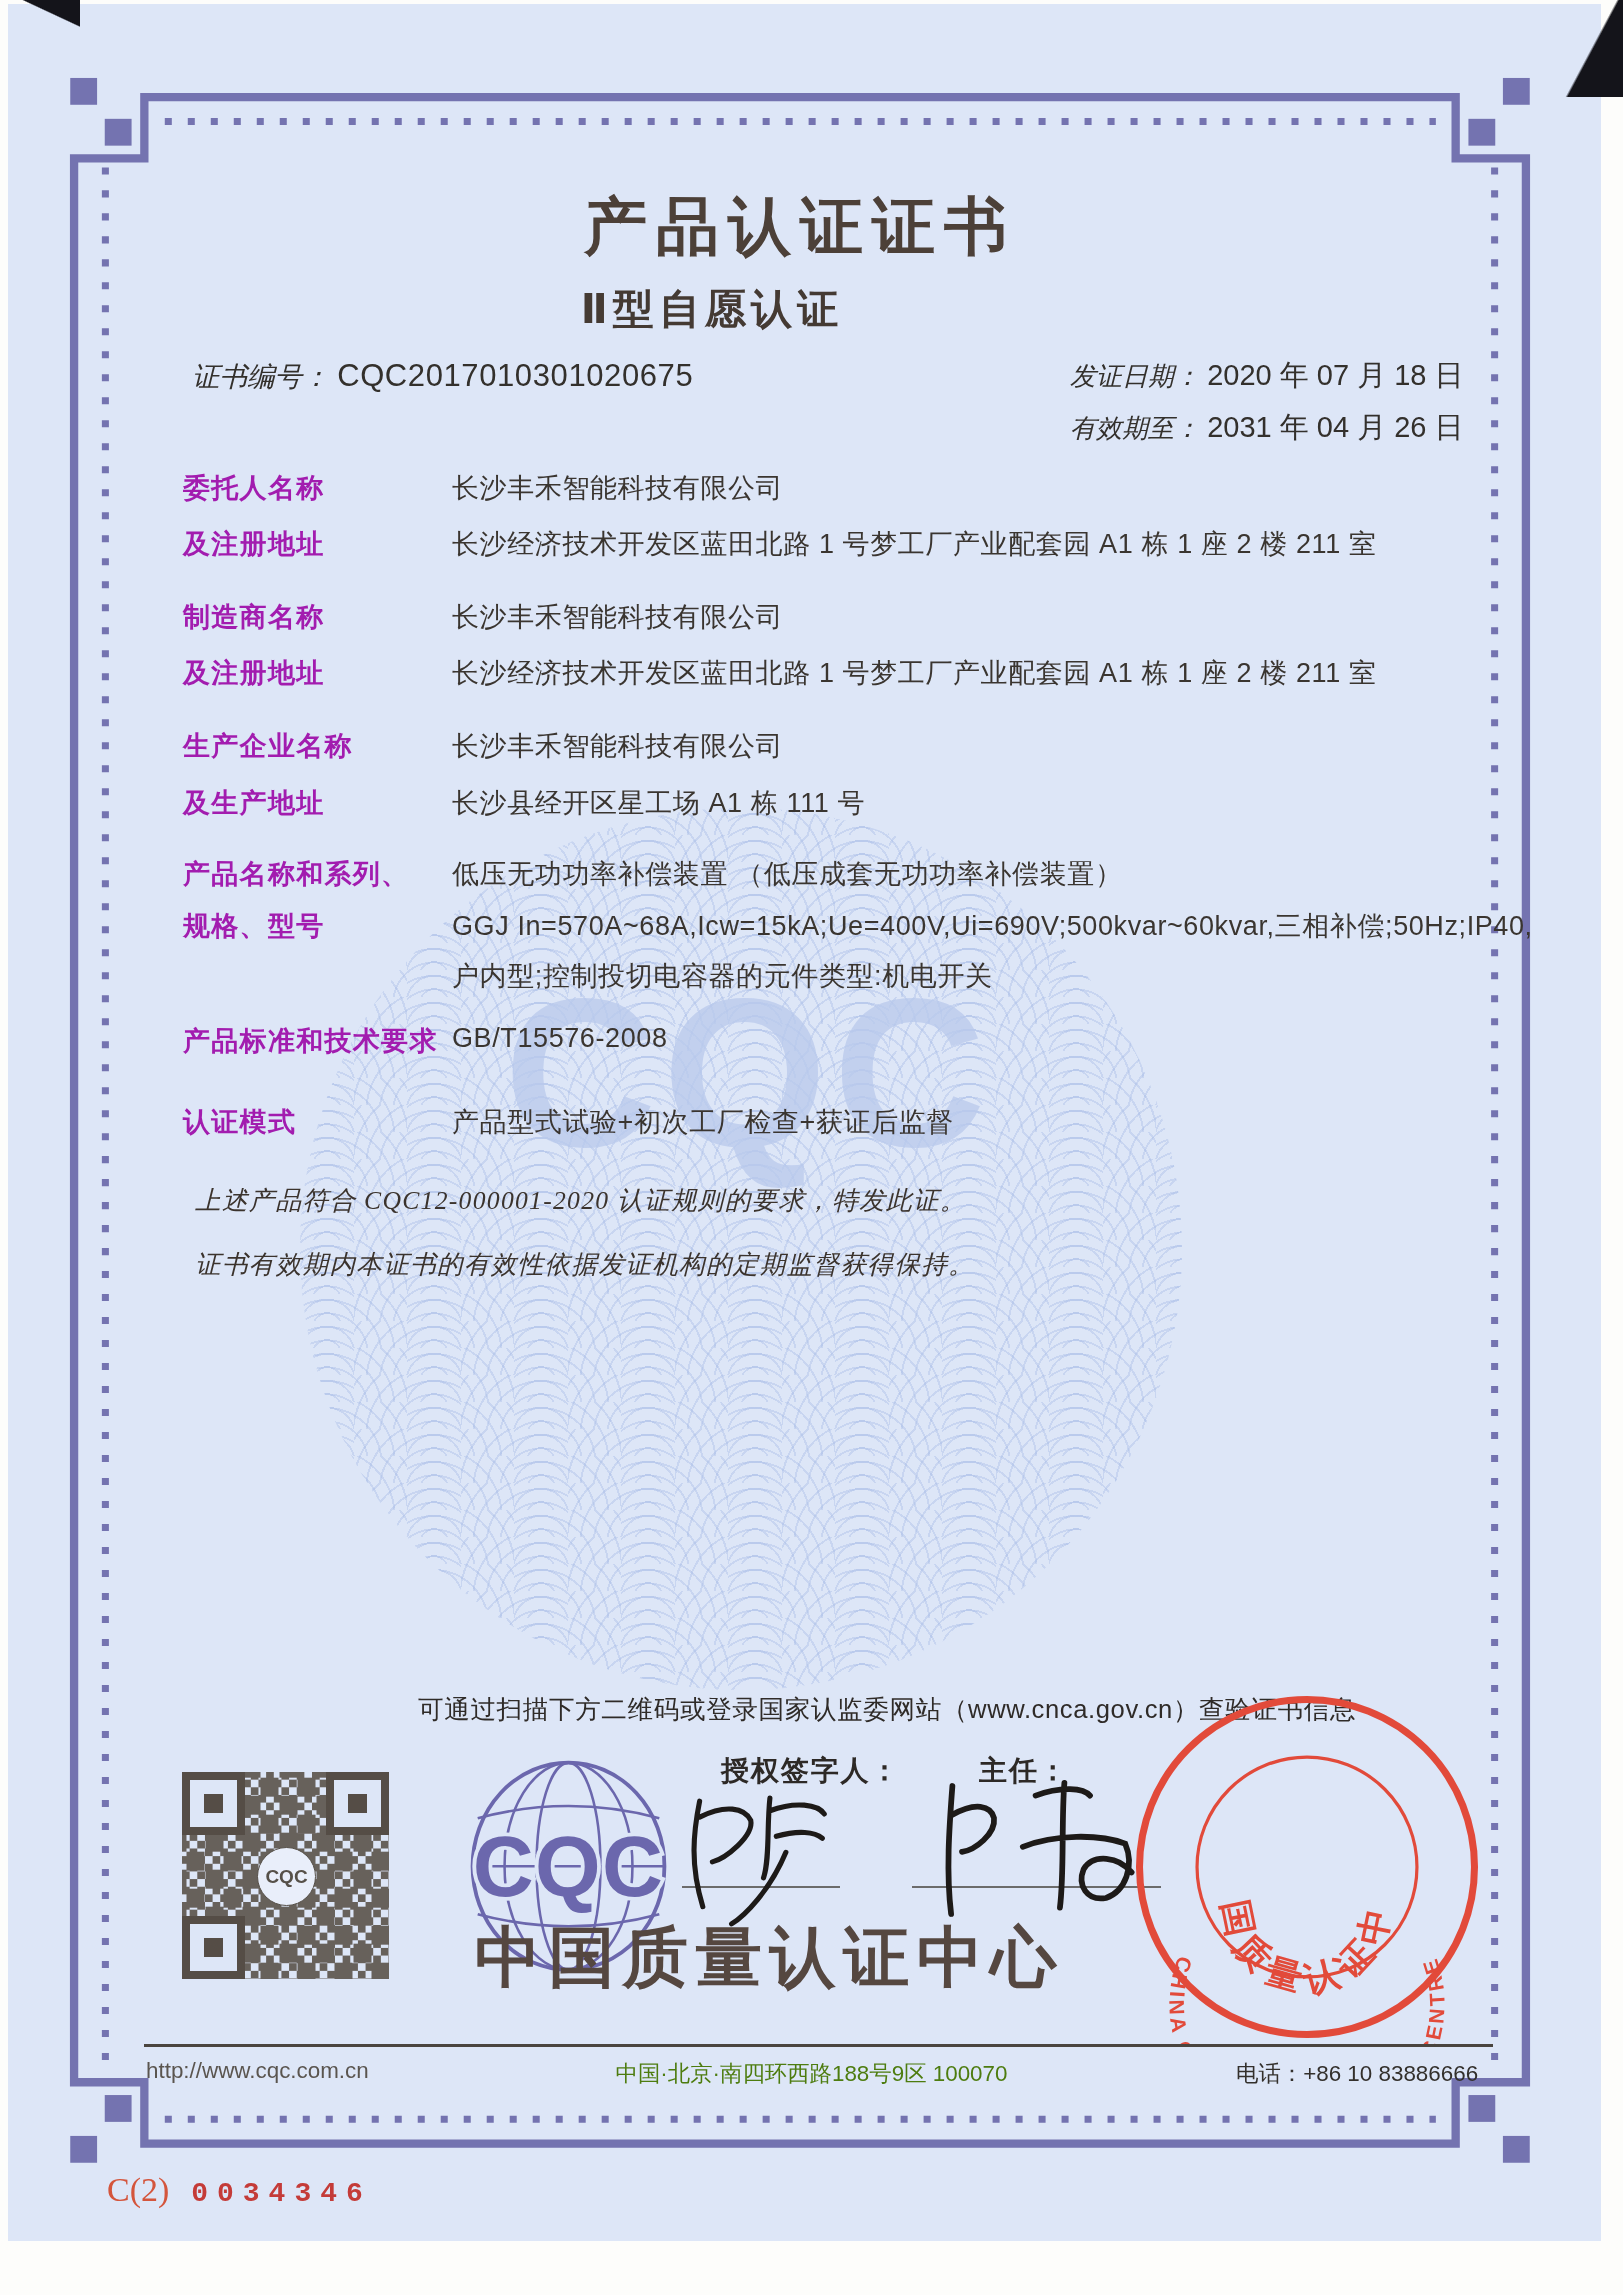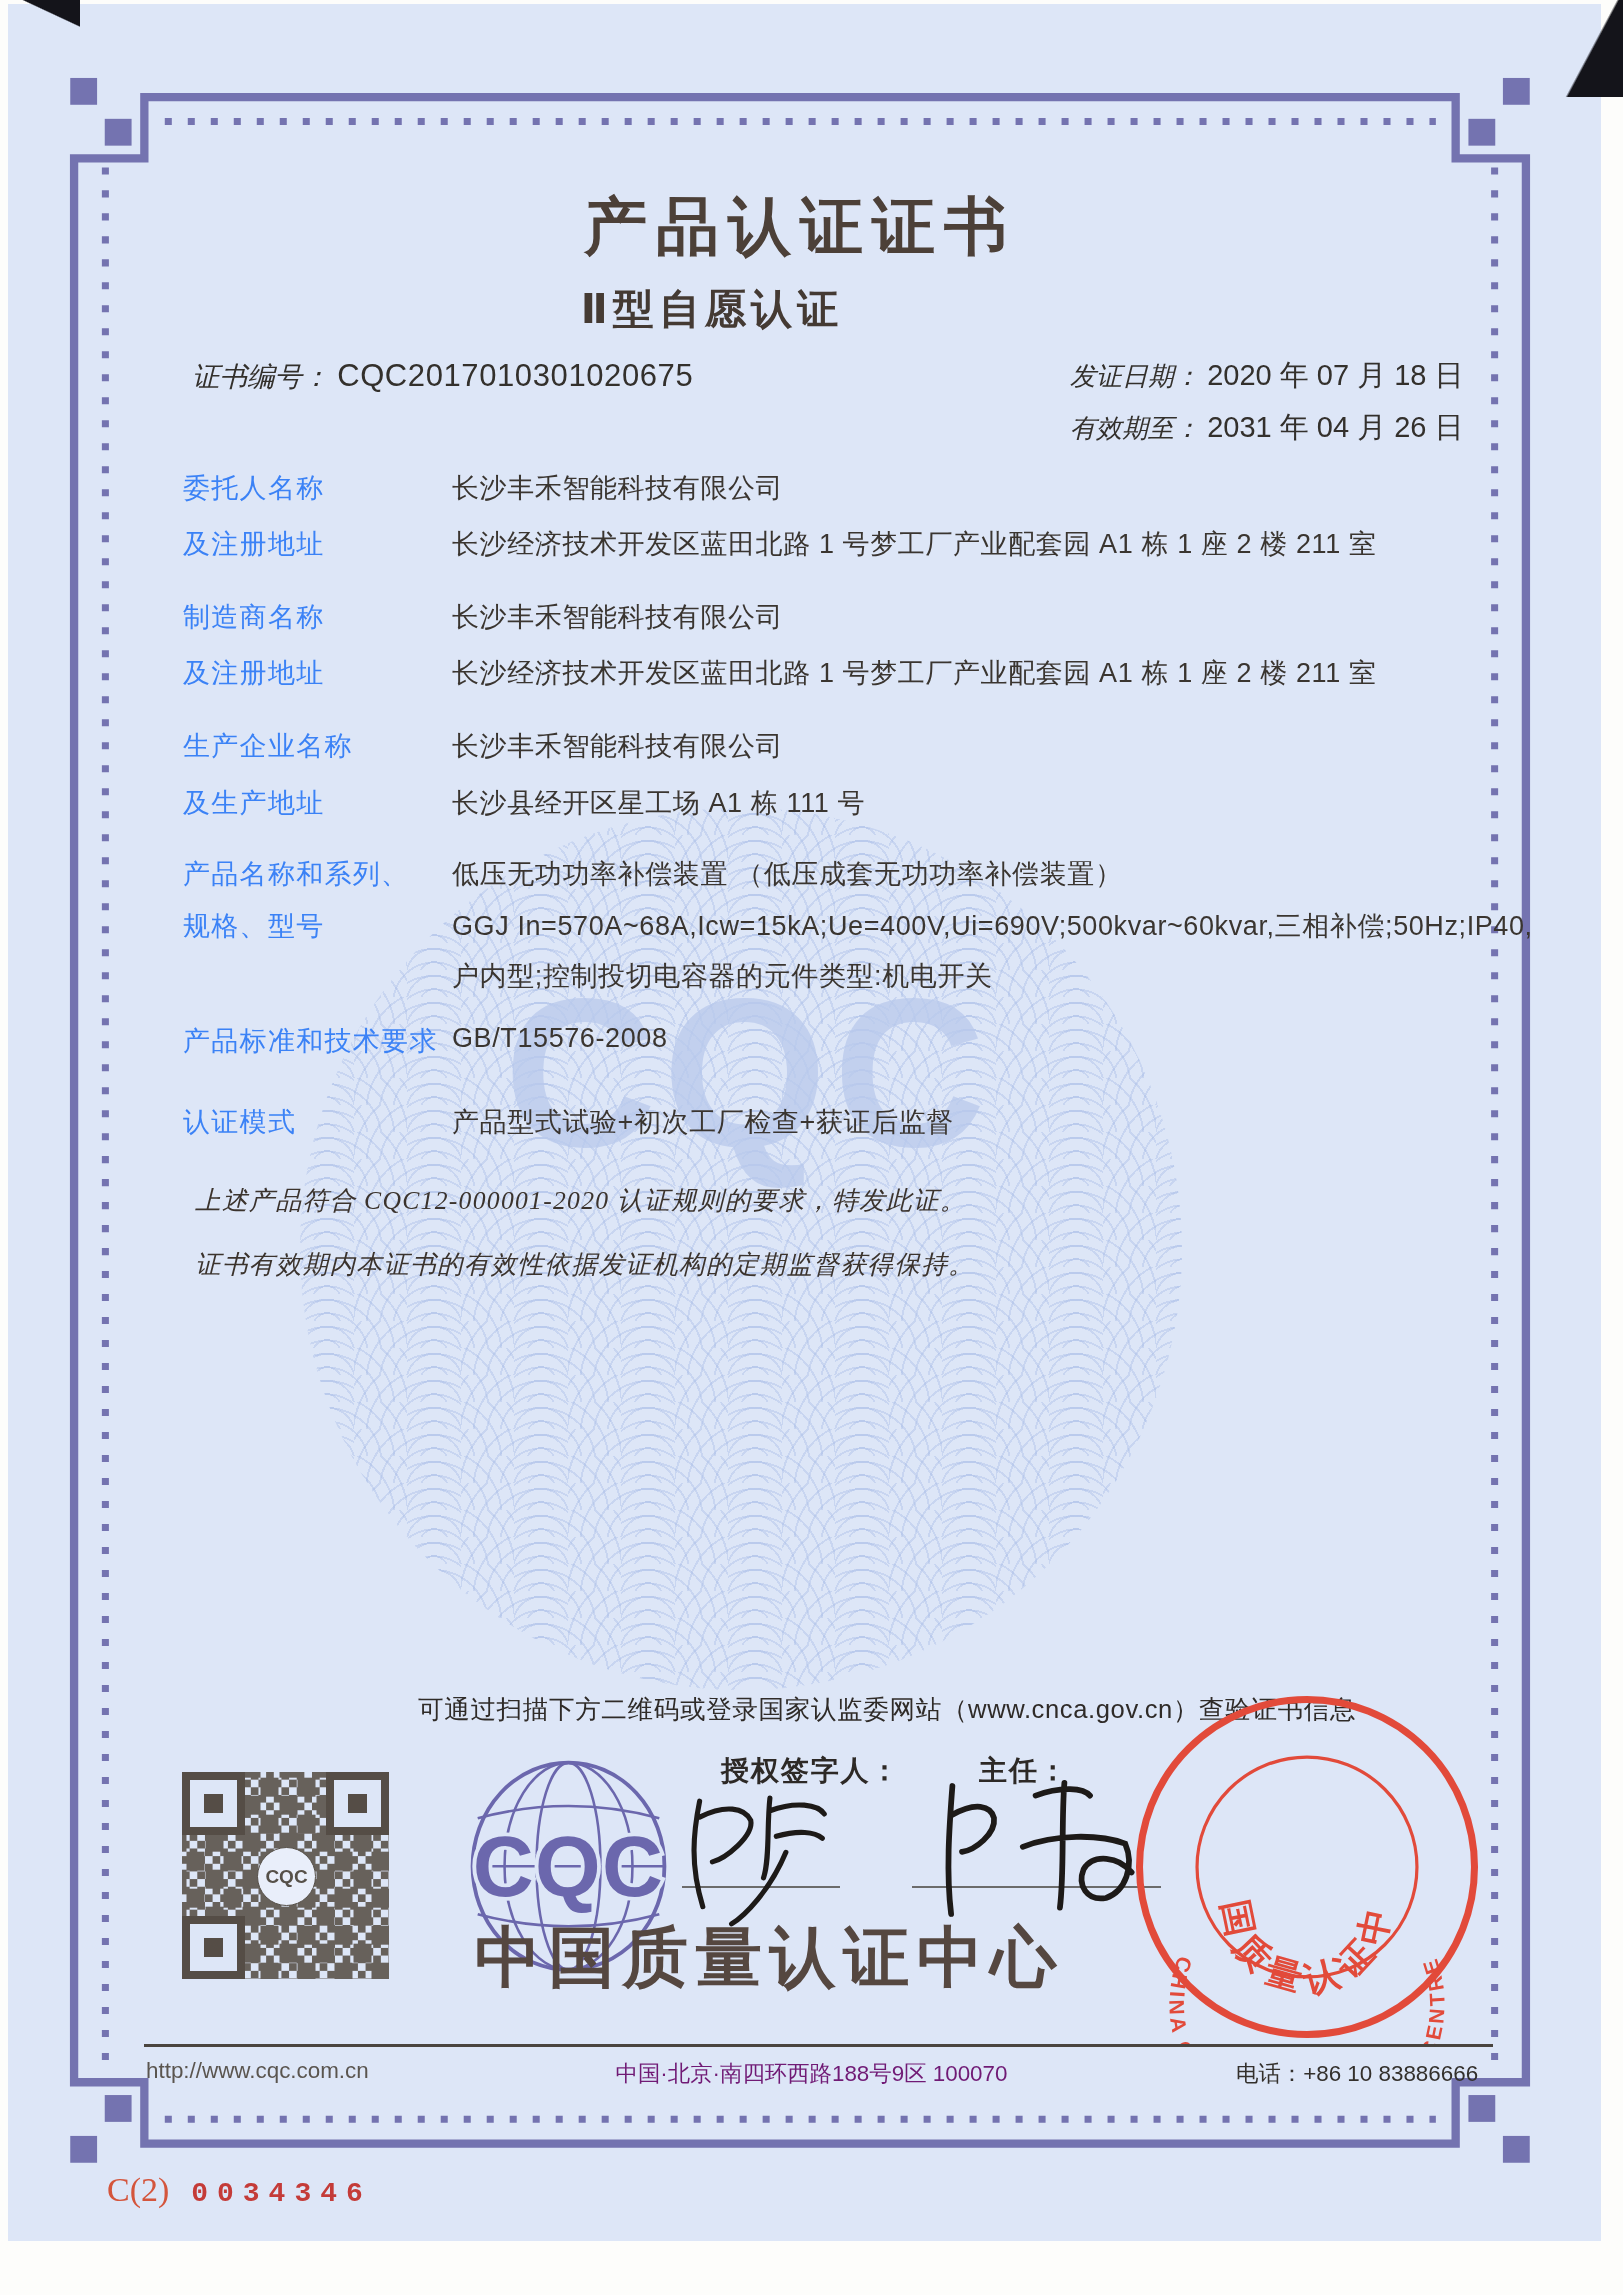--- a/index.html
+++ b/index.html
@@ -30,21 +30,21 @@
   .subtitle{position:absolute;left:0;top:282px;width:1424px;text-align:center;
     font-size:41px;font-weight:bold;letter-spacing:5.1px;color:#443a33;}
   .certno{position:absolute;left:192px;top:358px;font-size:27.5px;color:#33302c;}
   .certno .lbl{font-family:"Liberation Serif","DejaVu Serif",serif;font-style:italic;}
   .certno .num{font-size:31px;letter-spacing:0.6px;}
   .dates{position:absolute;left:1038px;top:350px;font-size:26px;color:#33302c;line-height:50px;margin-left:32px;}
   .dates .lbl{font-family:"Liberation Serif","DejaVu Serif",serif;font-style:italic;}
   .dates .val{font-size:29px;}
   
   .row{position:absolute;left:0;top:0;width:1501px;font-size:27px;color:#3a3530;}
-  .row .lbl{position:absolute;left:183px;font-weight:normal;color:#3b82f6;letter-spacing:1.3px;white-space:nowrap;}
+  .row .lbl{position:absolute;left:183px;font-weight:bold;color:#a21caf;letter-spacing:1.3px;white-space:nowrap;}
   .row .val{position:absolute;left:434px;white-space:nowrap;letter-spacing:0.6px;margin-left:18px;}
   .stmt{position:absolute;left:174px;width:1086px;font-size:25.6px;color:#3b332d;
     font-family:"Liberation Serif","DejaVu Serif",serif;font-style:italic;letter-spacing:1.3px;margin-left:21px;}
   
   .qr-note{position:absolute;left:418px;top:1692px;font-size:25.6px;color:#2f2b28;letter-spacing:0.6px;}
   .qr{position:absolute;left:178px;top:1768px;width:215px;height:215px;}
   .qr .noise{position:absolute;inset:3.8px;opacity:.92;
     background-image:
       conic-gradient(#5e564e 25%, transparent 0 50%, #5e564e 0 75%, transparent 0),
       conic-gradient(transparent 25%, #5e564e 0 50%, transparent 0 75%, #5e564e 0);
@@ -59,21 +59,21 @@
   svg.cqclogo{position:absolute;left:447px;top:1735px;}
   .signer{position:absolute;top:1752px;font-size:28px;font-weight:bold;color:#2d2926;letter-spacing:1.9px;}
   .sig-line{position:absolute;height:1.9px;background:#6b6b6b;top:1886px;}
   svg.sig{position:absolute;}
   .orgname{position:absolute;left:463px;top:1913px;width:613px;text-align:center;
     font-size:66px;font-weight:bold;letter-spacing:7.7px;color:#554740;}
   svg.stamp{position:absolute;left:1128px;top:1688px;}
   
   .f-rule{position:absolute;left:144px;top:2044px;width:1349px;height:2.6px;background:#4a453f;}
   .f-web{position:absolute;left:146px;top:2058px;font-size:22.4px;color:#5a554f;}
-  .f-addr{position:absolute;left:0;top:2058px;width:1623px;text-align:center;font-size:22.4px;color:#701a75;}
+  .f-addr{position:absolute;left:0;top:2058px;width:1623px;text-align:center;font-size:22.4px;color:#4d7c0f;}
   .f-tel{position:absolute;left:1236px;top:2058px;font-size:22.4px;color:#33302c;}
   
   .serial{position:absolute;left:107px;top:2171px;}
   .serial .pfx{font-family:"Liberation Serif","DejaVu Serif",serif;color:#d4553c;font-size:34px;}
   .serial .num{font-family:"Liberation Mono","DejaVu Sans Mono",monospace;color:#c43b38;
     font-size:28px;font-weight:bold;letter-spacing:9px;margin-left:19px;}
 </style>
 </head>
 <body>
 

